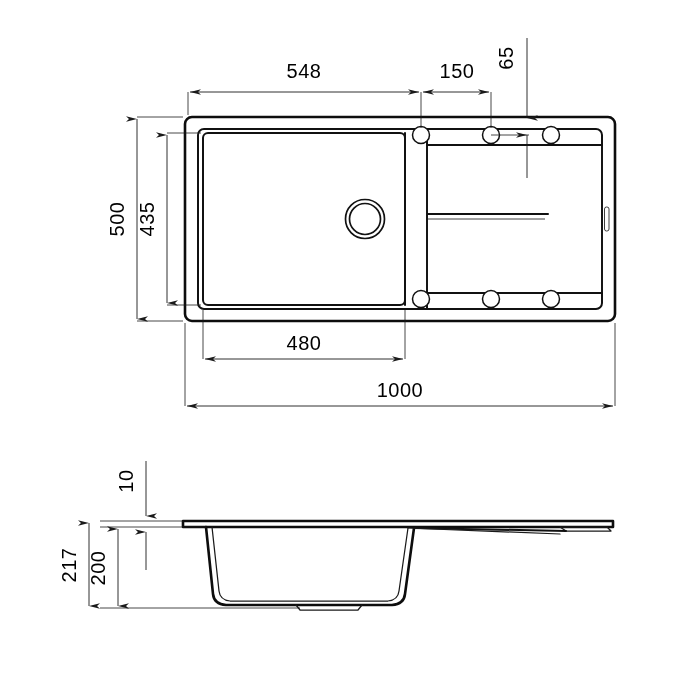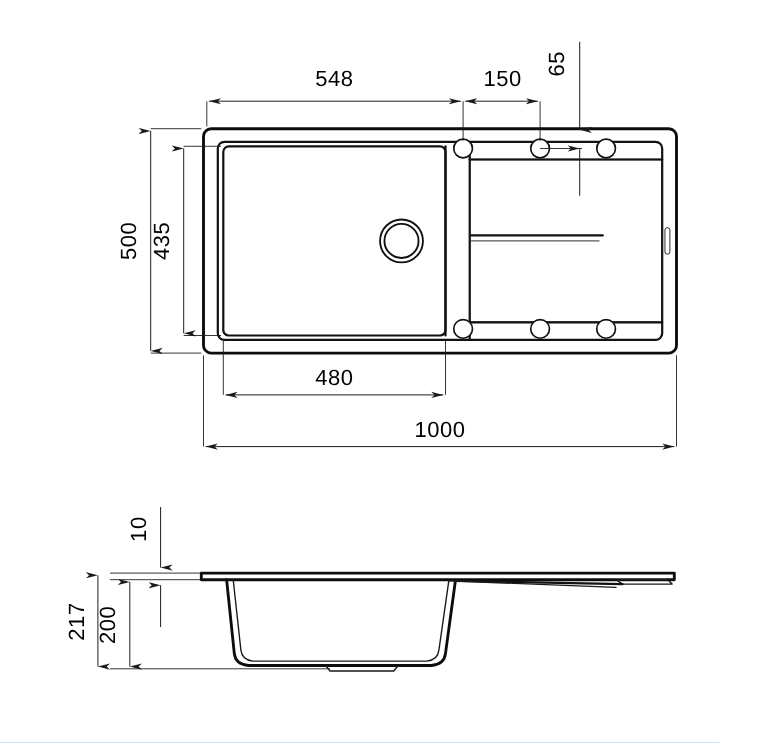--- a/index.html
+++ b/index.html
@@ -12,21 +12,21 @@
     font-family: "Liberation Sans", "DejaVu Sans", sans-serif;
     width: 700px;
     height: 675px;
     overflow: hidden;
     position: relative;
   }
   #drawing-root {
     position: relative;
     width: 654px;
     height: 675px;
-    background: #3b82f6;
+    background: #6d28d9;
   }
   svg#sink-drawing {
     display: block;
     width: 700px;
     height: 675px;
     background: #ffffff;
   }
   .dim-line, .ext-line {
     stroke: #1a1a1a;
     fill: none;

